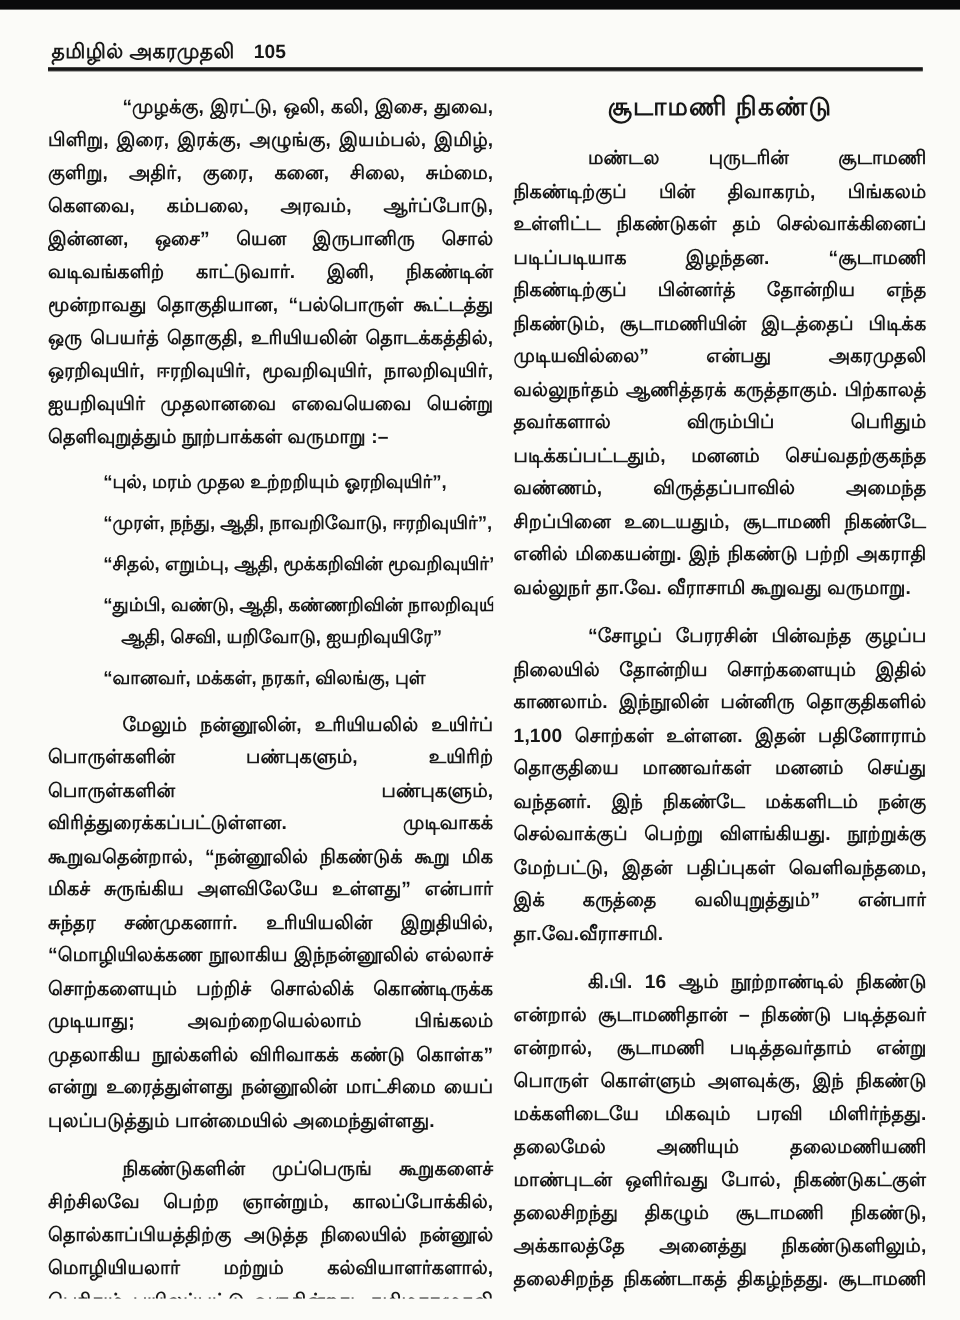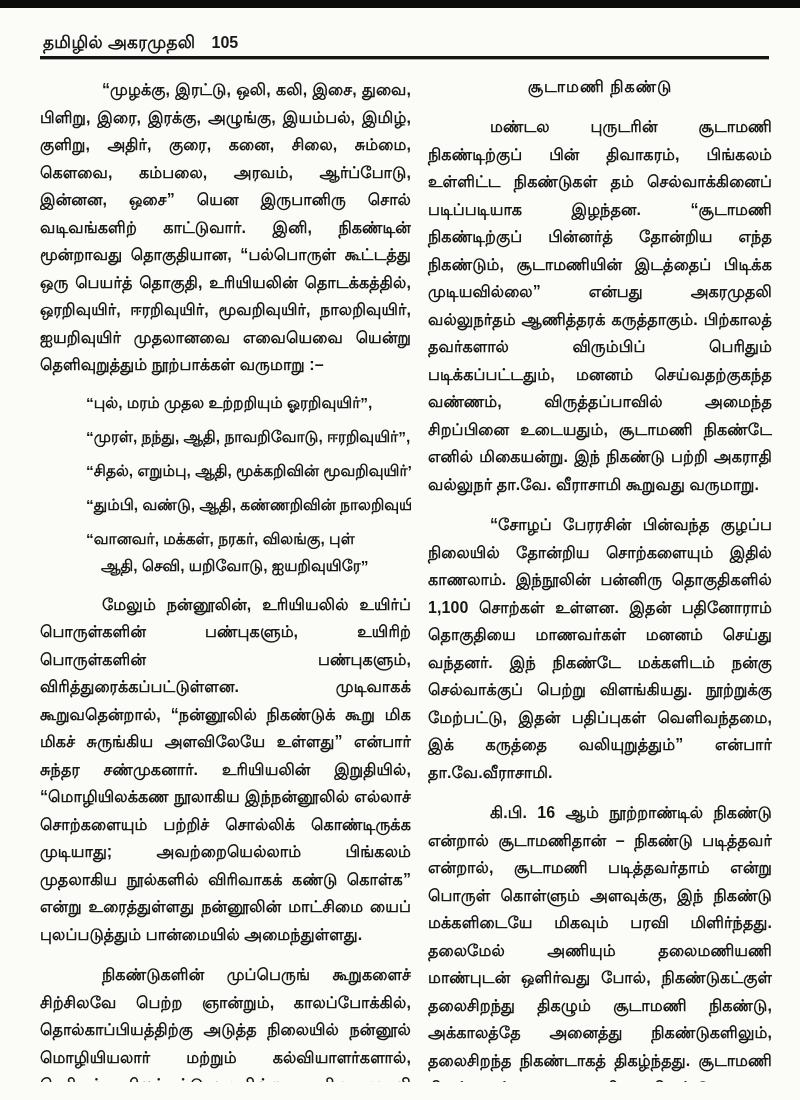--- a/index.html
+++ b/index.html
@@ -54,21 +54,21 @@
   .verse-block {
     margin:9px 0 15px 46px;
     font-weight:bold;
     font-size:15.5px;
     line-height:21px;
   }
   .verse-line { margin-bottom:13px; white-space:nowrap; overflow:hidden; }
   .verse-line.cont { margin-top:-7px; padding-left:15px; }
 
   .section-heading {
-    font-size:16px; font-weight:bold;
+    font-size:21px; font-weight:bold;
     text-align:center;
     letter-spacing:1px;
     margin:2px 0 15px 0;
   }
 </style>
 </head>
 <body>
 
 <div class="page">
 
@@ -84,22 +84,22 @@
   <div class="page-body">
 
     <div class="col-left">
       <p class="para">“முழக்கு, இரட்டு, ஒலி, கலி, இசை, துவை, பிளிறு, இரை, இரக்கு, அழுங்கு, இயம்பல், இமிழ், குளிறு, அதிர், குரை, கனை, சிலை, சும்மை, கெளவை, கம்பலை, அரவம், ஆர்ப்போடு, இன்னன, ஒசை” யென இருபானிரு சொல் வடிவங்களிற் காட்டுவார்.  இனி, நிகண்டின் மூன்றாவது தொகுதியான, “பல்பொருள் கூட்டத்து ஒரு பெயர்த் தொகுதி, உரியியலின் தொடக்கத்தில், ஒரறிவுயிர், ஈரறிவுயிர், மூவறிவுயிர், நாலறிவுயிர், ஐயறிவுயிர் முதலானவை எவையெவை யென்று தெளிவுறுத்தும் நூற்பாக்கள் வருமாறு :–</p>
 
       <div class="verse-block">
         <div class="verse-line">“புல், மரம் முதல உற்றறியும் ஓரறிவுயிர்”,</div>
         <div class="verse-line">“முரள், நந்து, ஆதி, நாவறிவோடு, ஈரறிவுயிர்”,</div>
         <div class="verse-line">“சிதல், எறும்பு, ஆதி, மூக்கறிவின் மூவறிவுயிர்”</div>
         <div class="verse-line">“தும்பி, வண்டு, ஆதி, கண்ணறிவின் நாலறிவுயிர்”</div>
+        <div class="verse-line cont">ஆதி, செவி, யறிவோடு, ஐயறிவுயிரே”</div>
         <div class="verse-line">“வானவர், மக்கள், நரகர், விலங்கு, புள்</div>
-        <div class="verse-line cont">ஆதி, செவி, யறிவோடு, ஐயறிவுயிரே”</div>
       </div>
 
       <p class="para">மேலும் நன்னூலின், உரியியலில் உயிர்ப் பொருள்களின் பண்புகளும், உயிரிற் பொருள்களின் பண்புகளும், விரித்துரைக்கப்பட்டுள்ளன.  முடிவாகக் கூறுவதென்றால், “நன்னூலில் நிகண்டுக் கூறு மிக மிகச் சுருங்கிய அளவிலேயே உள்ளது” என்பார் சுந்தர சண்முகனார். உரியியலின் இறுதியில், “மொழியிலக்கண நூலாகிய இந்நன்னூலில் எல்லாச் சொற்களையும் பற்றிச் சொல்லிக் கொண்டிருக்க முடியாது; அவற்றையெல்லாம் பிங்கலம் முதலாகிய நூல்களில் விரிவாகக் கண்டு கொள்க” என்று உரைத்துள்ளது நன்னூலின் மாட்சிமை யைப் புலப்படுத்தும் பான்மையில் அமைந்துள்ளது.</p>
       <p class="para">நிகண்டுகளின் முப்பெருங் கூறுகளைச் சிற்சிலவே பெற்ற ஞான்றும், காலப்போக்கில், தொல்காப்பியத்திற்கு அடுத்த நிலையில் நன்னூல் மொழியியலார் மற்றும் கல்வியாளர்களால், பெரிதும் பயிலப்பட்டு வருகின்றது.  தமிழகரமுதலி வரலாற்றில் கி.பி.13 ஆம் நூற்றாண்டிற்குப் பின்பு, பிற்காலத்து மொழி நடைக்கு ஏற்றவண்ணம் தொல்காப்பித்தைக் காட்டினும், தெளிவாகவும், சுருக்கமாகவும் நன்னூல் அமைந் துள்ளதால், எல்லோராலும் விரும்பிப் பயிலப்படுகிறது. இக்காலத்தே நன்னூலின் ஆட்சி பெருகியுள்ளதால், மக்களிடையேயும் மிகுதியாக வழக்கூன்றியுள்ளதெனலாம்.</p>
     </div>
 
     <div class="col-right">
       <div class="section-heading">சூடாமணி நிகண்டு</div>
 
       <p class="para">மண்டல புருடரின் சூடாமணி நிகண்டிற்குப் பின் திவாகரம், பிங்கலம் உள்ளிட்ட நிகண்டுகள் தம் செல்வாக்கினைப் படிப்படியாக இழந்தன.  “சூடாமணி நிகண்டிற்குப் பின்னர்த் தோன்றிய எந்த நிகண்டும், சூடாமணியின் இடத்தைப் பிடிக்க முடியவில்லை” என்பது அகரமுதலி வல்லுநர்தம் ஆணித்தரக் கருத்தாகும்.  பிற்காலத் தவர்களால் விரும்பிப் பெரிதும் படிக்கப்பட்டதும், மனனம் செய்வதற்குகந்த வண்ணம், விருத்தப்பாவில் அமைந்த சிறப்பினை உடையதும், சூடாமணி நிகண்டே எனில் மிகையன்று.  இந் நிகண்டு பற்றி அகராதி வல்லுநர் தா.வே. வீராசாமி கூறுவது வருமாறு.</p>

